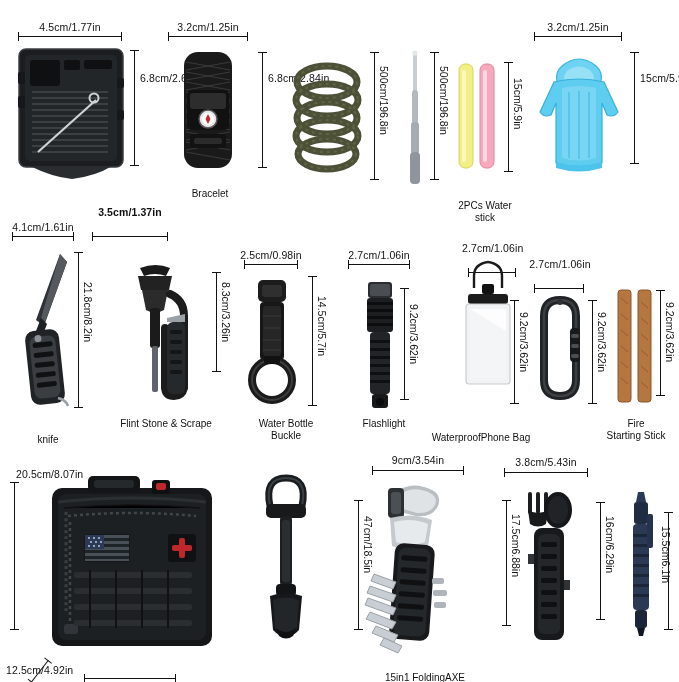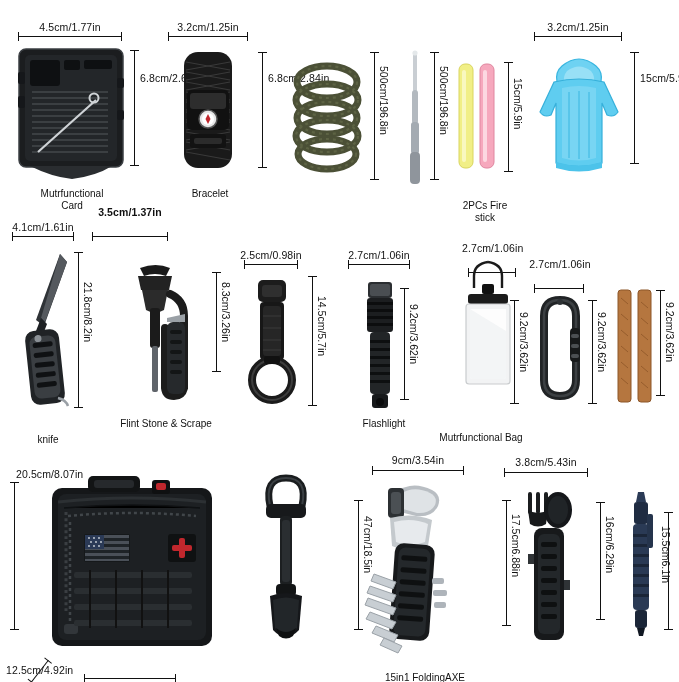--- a/index.html
+++ b/index.html
@@ -65,22 +65,20 @@
       <g fill="#15171a">
         <rect x="0" y="24" width="7" height="12" rx="2"></rect>
         <rect x="0" y="48" width="7" height="12" rx="2"></rect>
         <rect x="99" y="30" width="7" height="10" rx="2"></rect>
         <rect x="99" y="62" width="7" height="10" rx="2"></rect>
       </g>
     </svg>
   </div>
   <div class="vrule" style="left:134px;top:30px;height:116px;"></div>
   <div class="lbl" style="left:140px;top:52px;">6.8cm/2.67in</div>
-  <div class="cap" style="left:16px;top:168px;width:112px;">Mutrfunctional
-Card</div>
 
   <div class="hrule" style="left:168px;top:16px;width:80px;"></div>
   <div class="lbl c" style="left:158px;top:1px;width:100px;">3.2cm/1.25in</div>
 
   <div class="item" style="left:166px;top:30px;">
     <svg width="86" height="120" viewBox="0 0 86 120">
       <rect x="18" y="2" width="48" height="116" rx="14" fill="#1a1a1a"></rect>
       <g stroke="#3a3a3a" stroke-width="1">
         <path d="M20 12 l44 8 M20 22 l44 8 M20 32 l44 8 M20 42 l44 8 M20 52 l44 8 M20 62 l44 8 M20 72 l44 8 M20 82 l44 8 M20 92 l44 8 M20 102 l44 8"></path>
         <path d="M64 12 l-44 8 M64 22 l-44 8 M64 32 l-44 8 M64 42 l-44 8 M64 52 l-44 8 M64 62 l-44 8 M64 72 l-44 8 M64 82 l-44 8 M64 92 l-44 8"></path>
@@ -134,21 +132,21 @@
   <div class="item" style="left:456px;top:40px;">
     <svg width="42" height="116" viewBox="0 0 42 116">
       <rect x="3" y="4" width="14" height="104" rx="6" fill="#f1ef86" stroke="#d9d55f" stroke-width="1"></rect>
       <rect x="6" y="10" width="4" height="92" rx="2" fill="#fbfacd" opacity=".8"></rect>
       <rect x="24" y="4" width="14" height="104" rx="6" fill="#f6a8bd" stroke="#e0869f" stroke-width="1"></rect>
       <rect x="27" y="10" width="4" height="92" rx="2" fill="#fde0e8" opacity=".85"></rect>
     </svg>
   </div>
   <div class="vrule" style="left:508px;top:42px;height:110px;"></div>
   <div class="vert" style="left:512px;top:58px;">15cm/5.9in</div>
-  <div class="cap" style="left:440px;top:180px;width:90px;">2PCs Fire
+  <div class="cap" style="left:440px;top:180px;width:90px;">2PCs Water
 stick</div>
 
   <div class="hrule" style="left:534px;top:16px;width:88px;"></div>
   <div class="lbl c" style="left:524px;top:1px;width:108px;">3.2cm/1.25in</div>
 
   <div class="item" style="left:532px;top:30px;">
     <svg width="94" height="132" viewBox="0 0 94 132">
       <path d="M30 16 q17 -14 34 0 q7 6 5 16 l-44 0 q-2 -10 5 -16z" fill="#6ed2f2" stroke="#39b6e0" stroke-width="1.2"></path>
       <path d="M35 21 q12 -9 24 0 q4 5 3 11 l-30 0 q-1 -6 3 -11z" fill="#a9e6f8" opacity=".7"></path>
       <path d="M22 32 q25 -6 50 0 l14 30 q-4 6 -11 3 l-5 -12 l0 60 q-23 7 -46 0 l0 -60 l-5 12 q-7 3 -11 -3z" fill="#5fcdf0" stroke="#36b0da" stroke-width="1.2"></path>
@@ -225,20 +223,22 @@
       <g stroke="#3a3a3a" stroke-width="1">
         <path d="M13 40 h18 M13 52 h18 M13 64 h18 M13 74 h18"></path>
       </g>
       <circle cx="22" cy="104" r="20" fill="none" stroke="#1b1b1b" stroke-width="8"></circle>
       <circle cx="22" cy="104" r="20" fill="none" stroke="#3d3d3d" stroke-width="2"></circle>
       <rect x="14" y="80" width="16" height="8" rx="3" fill="#111"></rect>
     </svg>
   </div>
   <div class="vrule" style="left:312px;top:256px;height:130px;"></div>
   <div class="vert" style="left:316px;top:276px;">14.5cm/5.7in</div>
+  <div class="cap" style="left:244px;top:398px;width:84px;">Water Bottle
+Buckle</div>
 
   <div class="hrule" style="left:348px;top:244px;width:62px;"></div>
   <div class="lbl c" style="left:338px;top:229px;width:82px;">2.7cm/1.06in</div>
 
   <div class="item" style="left:356px;top:258px;">
     <svg width="48" height="136" viewBox="0 0 48 136">
       <rect x="12" y="4" width="24" height="16" rx="3" fill="#2b2e31"></rect>
       <rect x="14" y="6" width="20" height="12" rx="2" fill="#4a4e52"></rect>
       <rect x="11" y="20" width="26" height="34" rx="3" fill="#1c1e20"></rect>
       <g fill="#000" opacity=".55">
@@ -274,21 +274,21 @@
       <rect x="42" y="28" width="12" height="10" rx="2" fill="#111"></rect>
       <rect x="28" y="38" width="40" height="10" rx="3" fill="#1b1b1b"></rect>
       <rect x="26" y="48" width="44" height="80" rx="3" fill="#f2f3f4" stroke="#c9ccce" stroke-width="1.2"></rect>
       <rect x="30" y="53" width="36" height="70" rx="2" fill="#ffffff"></rect>
       <rect x="30" y="53" width="36" height="70" rx="2" fill="#e9ecef" opacity=".55"></rect>
       <path d="M30 53 l36 22 l0 -22z" fill="#fdfdfd"></path>
     </svg>
   </div>
   <div class="vrule" style="left:514px;top:280px;height:104px;"></div>
   <div class="vert" style="left:518px;top:292px;">9.2cm/3.62in</div>
-  <div class="cap" style="left:416px;top:412px;width:130px;">Mutrfunctional Bag</div>
+  <div class="cap" style="left:416px;top:412px;width:130px;">WaterproofPhone Bag</div>
 
   <div class="lbl c" style="left:528px;top:238px;width:64px;">2.7cm/1.06in</div>
   <div class="hrule" style="left:534px;top:268px;width:50px;"></div>
 
   <div class="item" style="left:532px;top:274px;">
     <svg width="56" height="116" viewBox="0 0 56 116">
       <path d="M28 6 q-16 0 -16 16 l0 64 q0 16 16 16 q16 0 16 -16 l0 -64 q0 -16 -16 -16z" fill="none" stroke="#202325" stroke-width="8" stroke-linecap="round"></path>
       <path d="M28 6 q-16 0 -16 16 l0 64 q0 16 16 16 q16 0 16 -16 l0 -64 q0 -16 -16 -16z" fill="none" stroke="#3c4043" stroke-width="2.5"></path>
       <rect x="38" y="34" width="10" height="34" rx="4" fill="#17191a"></rect>
       <rect x="39" y="40" width="8" height="4" rx="2" fill="#4b4f52"></rect>
@@ -309,20 +309,22 @@
       </g>
       <rect x="24" y="2" width="13" height="112" rx="3" fill="#b5763f"></rect>
       <rect x="24" y="2" width="13" height="112" rx="3" fill="none" stroke="#8d5628" stroke-width="1"></rect>
       <g stroke="#8d5628" stroke-width="1" opacity=".8">
         <path d="M27 14 l7 6 M27 30 l7 6 M27 46 l7 6 M27 62 l7 6 M27 78 l7 6 M27 94 l7 6"></path>
       </g>
     </svg>
   </div>
   <div class="vrule" style="left:660px;top:270px;height:106px;"></div>
   <div class="vert" style="left:664px;top:282px;">9.2cm/3.62in</div>
+  <div class="cap" style="left:596px;top:398px;width:80px;">Fire
+Starting Stick</div>
 
   <div class="vrule" style="left:14px;top:462px;height:148px;"></div>
   <div class="lbl" style="left:16px;top:448px;">20.5cm/8.07in</div>
 
   <div class="item" style="left:44px;top:452px;">
     <svg width="176" height="186" viewBox="0 0 176 186">
       <rect x="8" y="16" width="160" height="158" rx="10" fill="#151719"></rect>
       <rect x="14" y="22" width="148" height="146" rx="8" fill="#1d2023"></rect>
       <rect x="44" y="4" width="52" height="16" rx="5" fill="#121415"></rect>
       <rect x="50" y="8" width="40" height="8" rx="3" fill="#26292c"></rect>

